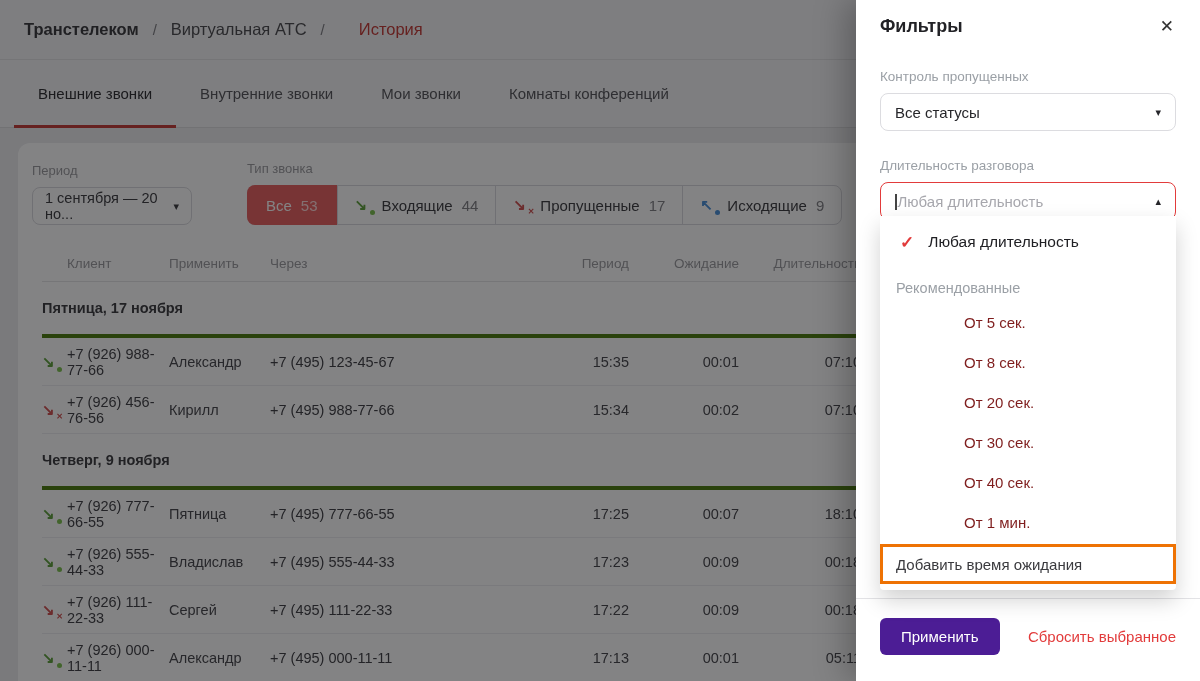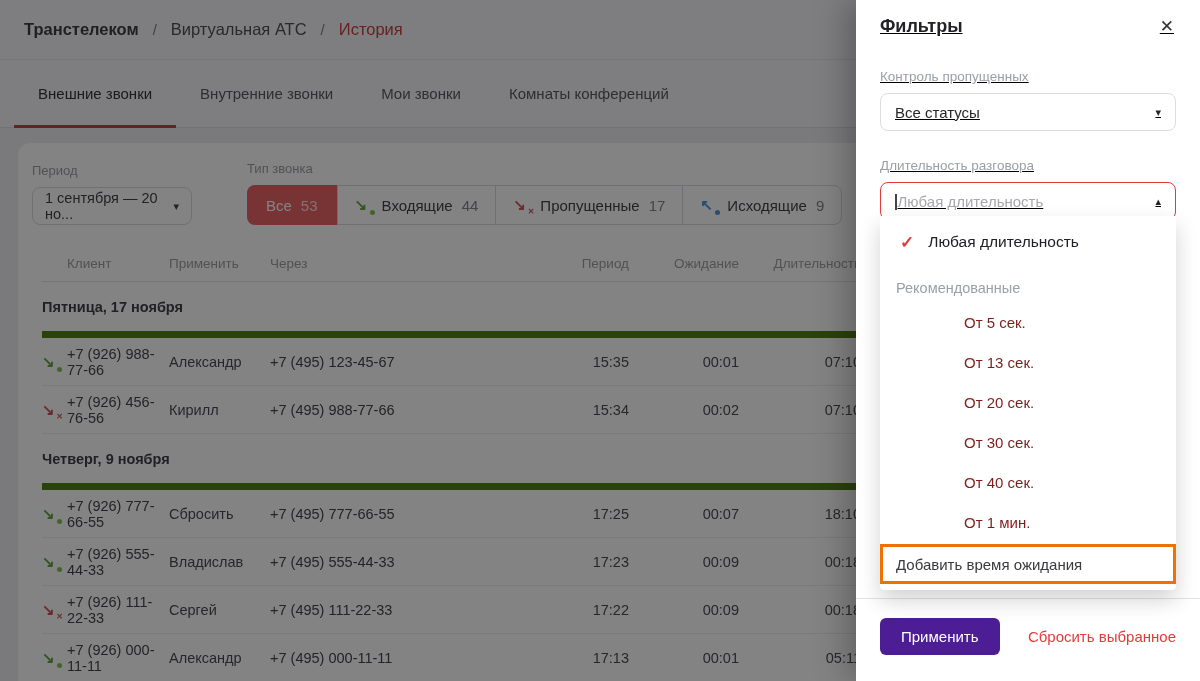--- a/index.html
+++ b/index.html
@@ -6,21 +6,21 @@
   html,body { width:1200px; height:681px; }
   body { font-family:"Liberation Sans", sans-serif; position:relative; overflow:hidden; background:#ececef; }
 
   
   .main { position:absolute; inset:0; background:#ececef; z-index:0; }
 
   .topbar { height:60px; background:#f4f4f6; border-bottom:1px solid #e2e2e5;
             display:flex; align-items:center; padding:0 24px; gap:14px; }
   .bc { font-size:16.5px; color:#4a4a4e; font-weight:500; }
   .bc.company { font-weight:700; color:#38383c; }
-  .bc.active { color:#c43a36; }
+  .bc.active { color:#c43a36;margin-left:20px; }
   .bc-sep { color:#7d7d82; font-size:15px; }
 
   .tabs { height:68px; background:#f4f4f6; border-bottom:1px solid #dcdcdf;
           display:flex; align-items:stretch; padding-left:14px; }
   .tab { display:flex; align-items:center; padding:0 24px; font-size:15px; color:#55555a;
          position:relative; cursor:pointer; }
   .tab.active { color:#2e2e32;text-align:center; }
   .tab.active::after { content:""; position:absolute; left:0; right:0; bottom:-1px; height:3px;
                        background:#c43a36; }
 
@@ -62,30 +62,30 @@
   .filter-btn i:nth-child(1){ width:20px; } .filter-btn i:nth-child(2){ width:13px; }
   .filter-btn i:nth-child(3){ width:7px; }
 
   
   .table { margin:21px 0 0 10px; width:819px; }
   .trow { display:grid; grid-template-columns:25px 102px 101px 1fr 90px 110px 122px;
           align-items:center; }
   .thead { height:36px; border-bottom:1px solid #e4e4e7; font-size:13.5px; color:#9b9b9f; }
   .th.num, .td.num { text-align:right; }
   .tgroup { height:56px; display:flex; align-items:center; font-size:14.5px; font-weight:700;
-            color:#3a3a3e; border-bottom:7px solid #4d7c0f; }
+            color:#3a3a3e; border-bottom:4px solid #4d7c0f; }
   .tr { height:48px; border-bottom:1px solid #ededf0; font-size:14.5px; color:#47474c; cursor:pointer; }
   .td.client, .td.via { color:#3f3f44; }
 
   
   .dim { position:absolute; inset:0; background:rgba(8,8,10,0.5); z-index:5; }
 
   
   .panel { position:absolute; top:0; right:0; width:344px; height:100%; background:#fff; z-index:10;
-           box-shadow:-10px 0 30px rgba(0,0,0,0.25); padding:16px 24px 0 24px;text-decoration:underline; }
+           box-shadow:-10px 0 30px rgba(0,0,0,0.25); padding:16px 24px 0 24px; }
   .panel-title-row { display:flex; align-items:flex-start; justify-content:space-between; }
   .panel-title { font-size:18px; font-weight:700; color:#222226; }
   .close-btn { font-size:17px; color:#333; cursor:pointer; line-height:1; padding:2px; }
 
   .plabel { font-size:13.5px; color:#9ba0a6; }
   .plabel.first { margin-top:32px; }
   .plabel.second { margin-top:27px; }
   .pselect { margin-top:9px; height:38px; border:1px solid #dcdce0; border-radius:8px;
              display:flex; align-items:center; justify-content:space-between; padding:0 14px;
              font-size:15px; color:#26262a; cursor:pointer; }
@@ -206,21 +206,21 @@
         <div class="td num">15:34</div>
         <div class="td num">00:02</div>
         <div class="td num">07:10</div>
       </div>
 
       <div class="tgroup">Четверг, 9 ноября</div>
 
       <div class="trow tr">
         <span class="call-icon in"><span class="glyph">↘</span></span>
         <div class="td client">+7 (926) 777-66-55</div>
-        <div class="td">Сбросить</div>
+        <div class="td">Пятница</div>
         <div class="td via">+7 (495) 777-66-55</div>
         <div class="td num">17:25</div>
         <div class="td num">00:07</div>
         <div class="td num">18:10</div>
       </div>
 
       <div class="trow tr">
         <span class="call-icon in"><span class="glyph">↘</span></span>
         <div class="td client">+7 (926) 555-44-33</div>
         <div class="td">Владислав</div>
@@ -273,21 +273,21 @@
     <span class="caret">▴</span>
   </div>
 
   <div class="dropdown">
     <div class="dd-selected">
       <span class="dd-check">✓</span>
       <span>Любая длительность</span>
     </div>
     <div class="dd-section">Рекомендованные</div>
     <div class="dd-option">От 5 сек.</div>
-    <div class="dd-option">От 13 сек.</div>
+    <div class="dd-option">От 8 сек.</div>
     <div class="dd-option">От 20 сек.</div>
     <div class="dd-option">От 30 сек.</div>
     <div class="dd-option">От 40 сек.</div>
     <div class="dd-option">От 1 мин.</div>
     <div class="dd-add">Добавить время ожидания</div>
   </div>
 
   <div class="panel-footer">
     <button class="apply-btn">Применить</button>
     <span class="reset-link">Сбросить выбранное</span>

